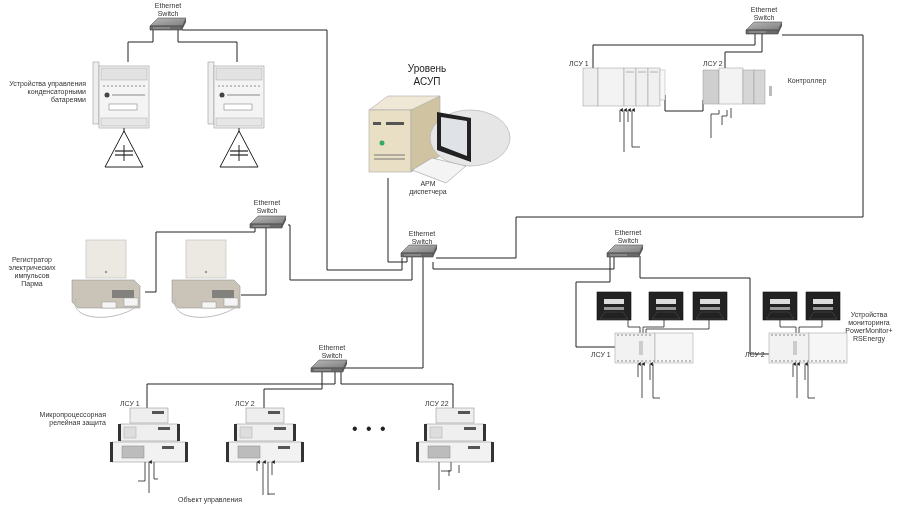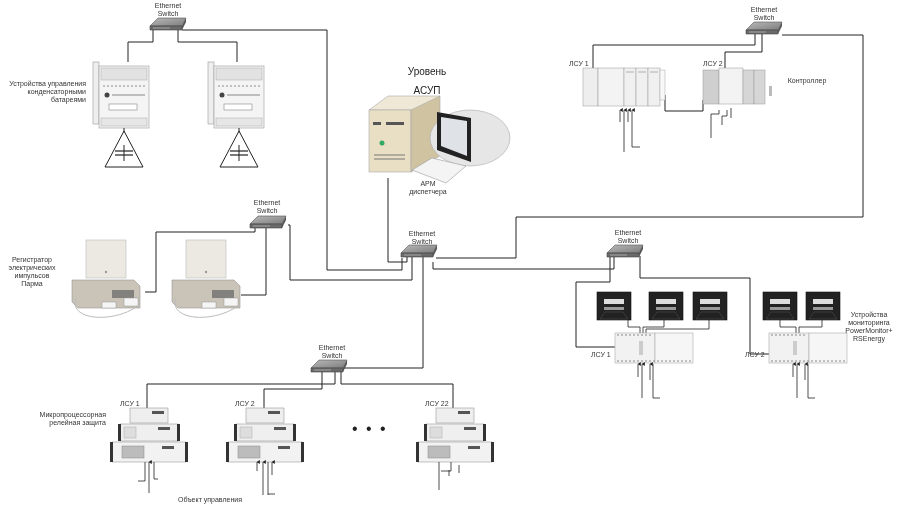--- a/index.html
+++ b/index.html
@@ -1,20 +1,20 @@
 <!DOCTYPE html>
 <html><head>
 <meta charset="utf-8">
 <style>
   html, body { margin:0; padding:0; background:#ffffff; }
   body { width:900px; height:507px; position:relative; overflow:hidden; font-family:"Liberation Sans", sans-serif; color:#222; }
   #diagram { position:absolute; left:0; top:0; width:900px; height:507px; }
   .lbl { position:absolute; font-size:7px; line-height:8px; color:#333; text-align:center; white-space:pre-line; }
   .lbl-l { text-align:right; }
-  .lbl-big { font-size:10px; line-height:19px; color:#222; }
+  .lbl-big { font-size:10px; line-height:13px; color:#222; }
   .lsu { position:absolute; font-size:7px; color:#333; white-space:nowrap; }
   .dots { position:absolute; font-size:16px; letter-spacing:2px; color:#222; }
 </style>
 </head>
 <body>
 
 <svg id="diagram" viewBox="0 0 900 507" xmlns="http://www.w3.org/2000/svg">
   <defs>
     <linearGradient id="swTop" x1="0" y1="0" x2="1" y2="1">
       <stop offset="0" stop-color="#b9b9b9"></stop>

